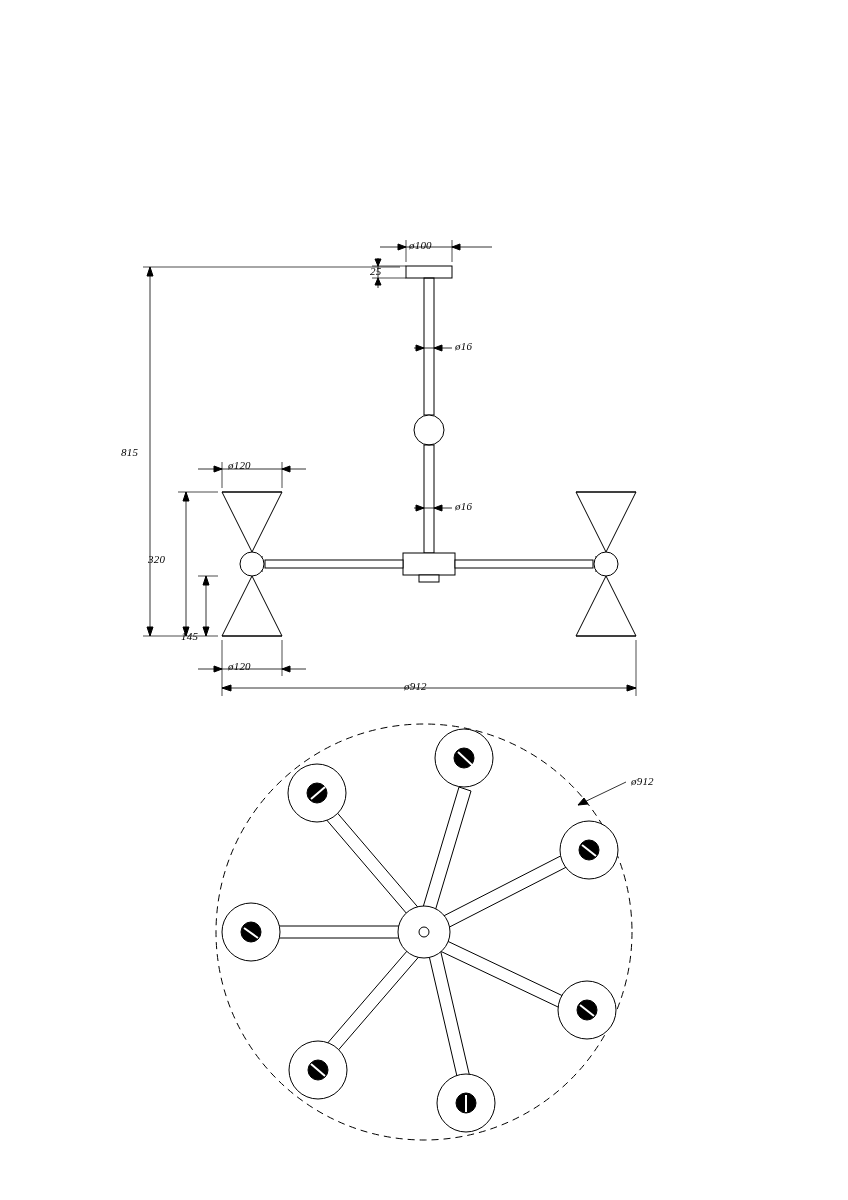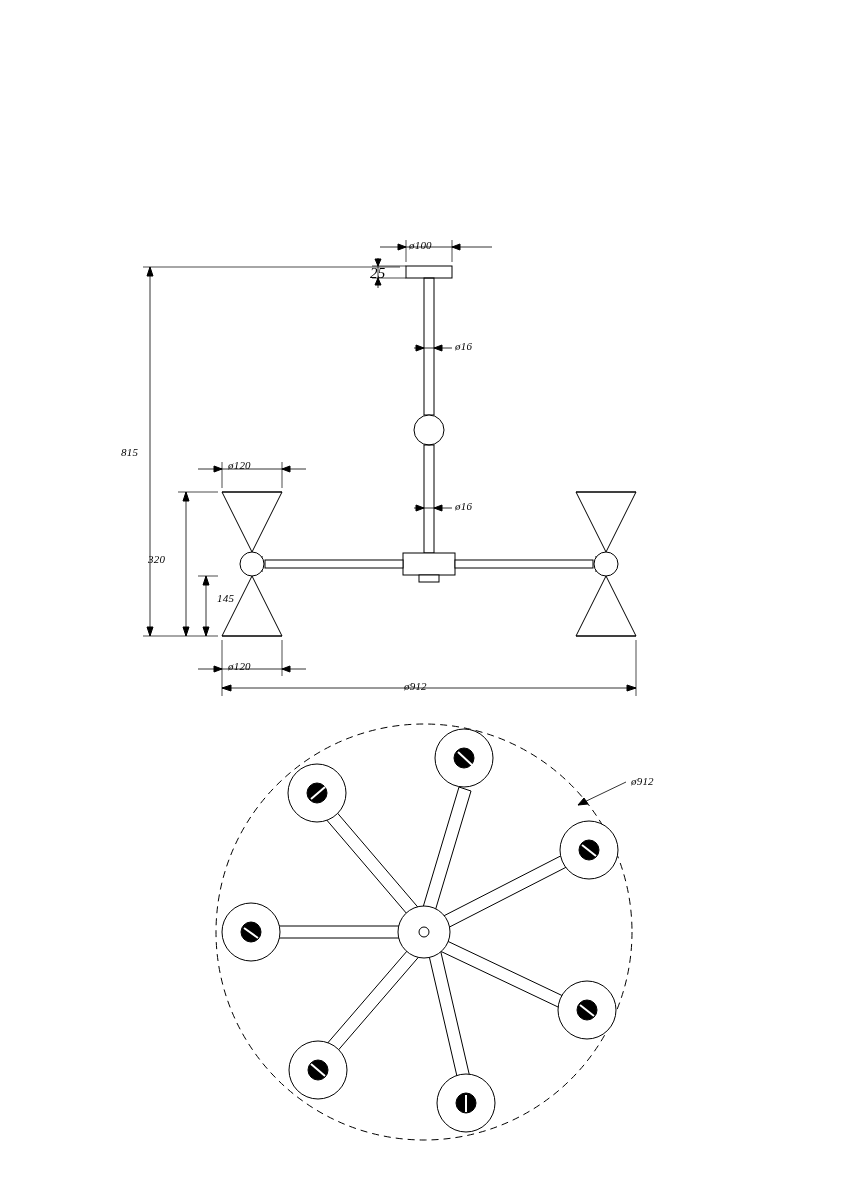--- a/index.html
+++ b/index.html
@@ -24,21 +24,21 @@
   .dimlabel {
     position: absolute;
     font-family: "Liberation Serif", serif;
     font-style: italic;
     font-size: 11px;
     color: #000;
     white-space: nowrap;
     letter-spacing: 0.2px;
   }
   .dimlabel.small {
-    font-size: 15px;
+    font-size: 11px;
   }
   svg { display: block; }
   .ln { stroke: #000; stroke-width: 1; fill: none; }
   .ln-thin { stroke: #000; stroke-width: 0.8; fill: none; }
   .ln-ext { stroke: #000; stroke-width: 0.7; fill: none; }
   .dash { stroke: #000; stroke-width: 1; fill: none; stroke-dasharray: 7 5; }
   .fillblack { fill: #000; stroke: #000; stroke-width: 1; }
   .fillwhite { fill: #ffffff; stroke: #000; stroke-width: 1; }
 </style>
 </head>
@@ -227,16 +227,16 @@
 
 </svg>
 
 <div class="dimlabel" style="left:409px; top:239px;">ø100</div>
 <div class="dimlabel small" style="left:370px; top:265px;">25</div>
 <div class="dimlabel" style="left:455px; top:340px;">ø16</div>
 <div class="dimlabel" style="left:455px; top:500px;">ø16</div>
 <div class="dimlabel" style="left:121px; top:446px;">815</div>
 <div class="dimlabel" style="left:228px; top:459px;">ø120</div>
 <div class="dimlabel" style="left:148px; top:553px;">320</div>
-<div class="dimlabel" style="left:181px; top:592px;margin-left:36px;">145</div>
+<div class="dimlabel" style="left:181px; top:630px;">145</div>
 <div class="dimlabel" style="left:228px; top:660px;">ø120</div>
 <div class="dimlabel" style="left:404px; top:680px;">ø912</div>
 <div class="dimlabel" style="left:631px; top:775px;">ø912</div>
 
 </body></html>

